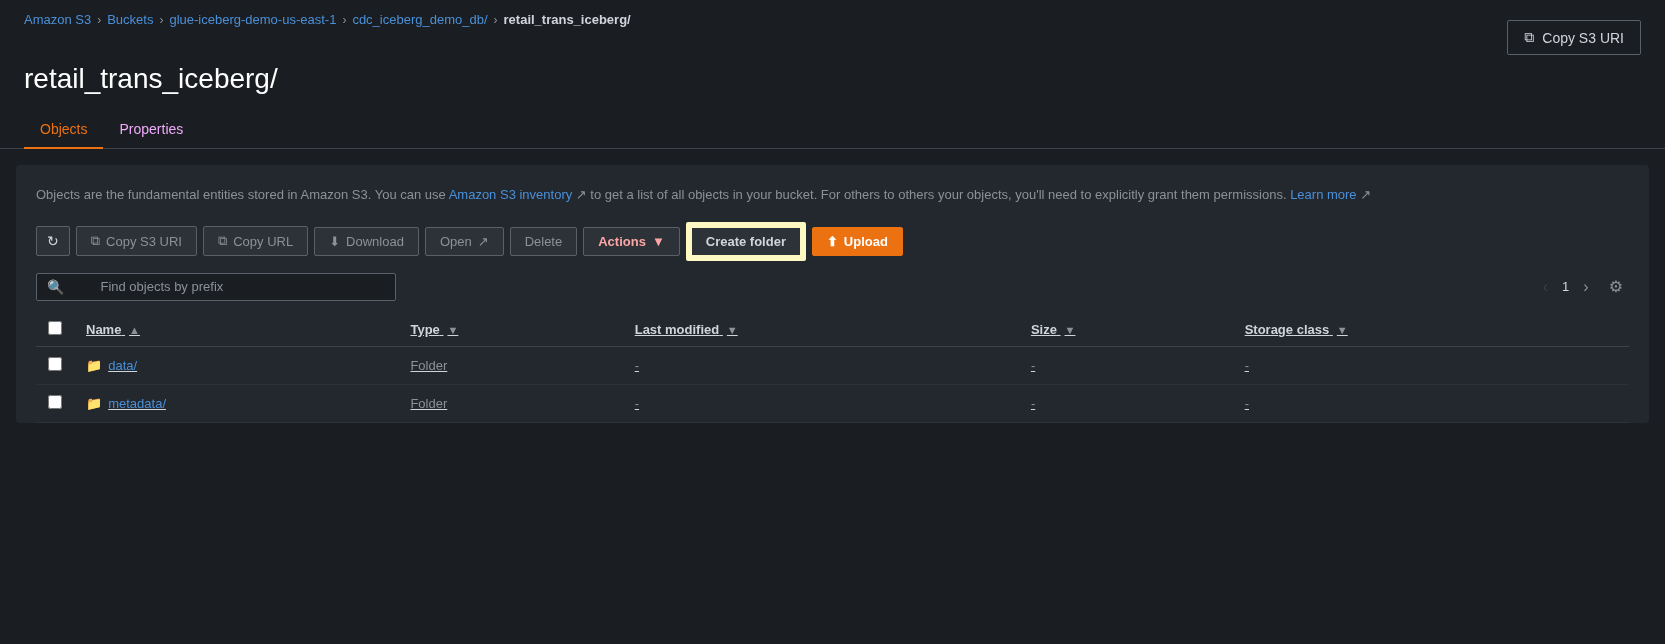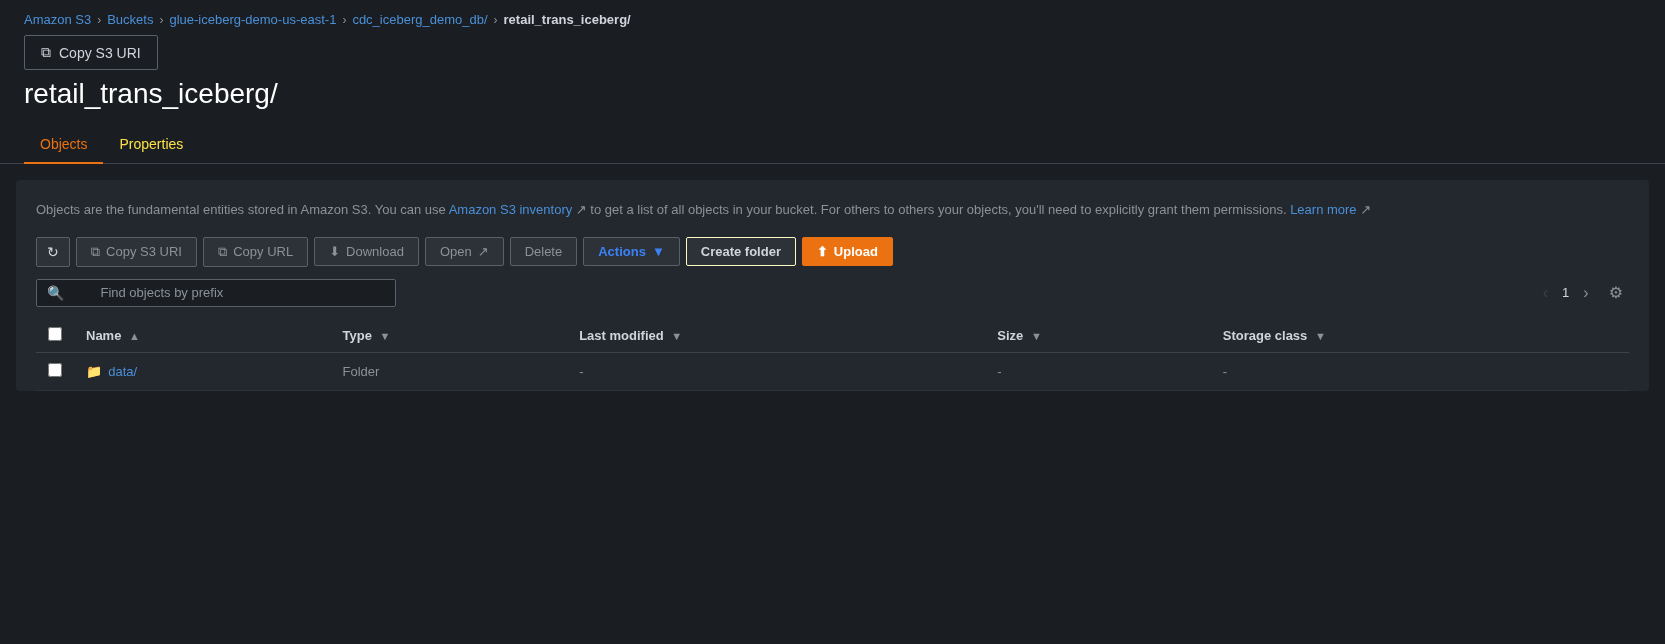--- a/index.html
+++ b/index.html
@@ -9,21 +9,20 @@
       font-family: 'Amazon Ember', Arial, sans-serif;
       font-size: 14px;
       min-height: 644px;
     }
     .top-bar {
       background-color: #1a1d21;
       padding: 12px 24px 0 24px;
       display: flex;
       justify-content: space-between;
       align-items: flex-start;
-      flex-direction: column;
     }
     .breadcrumb {
       display: flex;
       align-items: center;
       gap: 6px;
       font-size: 13px;
       color: #8b9197;
       flex-wrap: wrap;
     }
     .breadcrumb a {
@@ -64,21 +63,21 @@
       padding: 0 24px;
       margin-top: 16px;
       border-bottom: 1px solid #3d4248;
       display: flex;
       gap: 0;
     }
     .tab {
       padding: 10px 16px;
       cursor: pointer;
       font-size: 14px;
-      color: #fde047;
+      color: #f0abfc;
       border-bottom: 2px solid transparent;
       margin-bottom: -1px;
     }
     .tab.active {
       color: #ec7211;
       border-bottom: 2px solid #ec7211;
     }
     .main-content {
       background-color: #23272e;
       margin: 16px;
@@ -128,33 +127,33 @@
       border: 1px solid #596069;
       color: #d1d5db;
       padding: 6px 10px;
       border-radius: 2px;
       cursor: pointer;
       font-size: 14px;
     }
     .btn-actions {
       background: #2d3238;
       border: 1px solid #596069;
-      color: #3b82f6;
+      color: #fca5a5;
       padding: 6px 14px;
       border-radius: 2px;
       cursor: pointer;
       font-size: 13px;
       font-weight: 600;
       display: flex;
       align-items: center;
       gap: 6px;
     }
     .btn-create-folder {
       background: #2d3238;
-      border: 1px solid #fef9c3;
+      border: 6px solid #fef9c3;
       color: #d1d5db;
       padding: 6px 14px;
       border-radius: 2px;
       cursor: pointer;
       font-size: 13px;
       font-weight: 600;
     }
     .btn-upload {
       background: #ec7211;
       border: 1px solid #ec7211;
@@ -219,20 +218,21 @@
       cursor: pointer;
       font-size: 16px;
       padding: 2px 6px;
     }
     .table-wrapper {
       margin-top: 12px;
     }
     table {
       width: 100%;
       border-collapse: collapse;
+      text-decoration: underline;
     }
     thead tr {
       border-bottom: 1px solid #3d4248;
     }
     th {
       text-align: left;
       padding: 8px 12px;
       color: #d1d5db;
       font-weight: 600;
       font-size: 13px;
@@ -385,16 +385,28 @@
         <input type="checkbox" style="">
       </td>
       <td class="name-cell">
         <span class="folder-icon">📁</span>data/
       </td>
       <td>Folder</td>
       <td>-</td>
       <td>-</td>
       <td>-</td>
     </tr>
+          <tr>
+      <td class="checkbox-col">
+        <input type="checkbox" style="">
+      </td>
+      <td class="name-cell">
+        <span class="folder-icon">📁</span>metadata/
+      </td>
+      <td>Folder</td>
+      <td>-</td>
+      <td>-</td>
+      <td>-</td>
+    </tr>
         </tbody>
     </table>
   </div>
 </div>
 
 </body></html>

